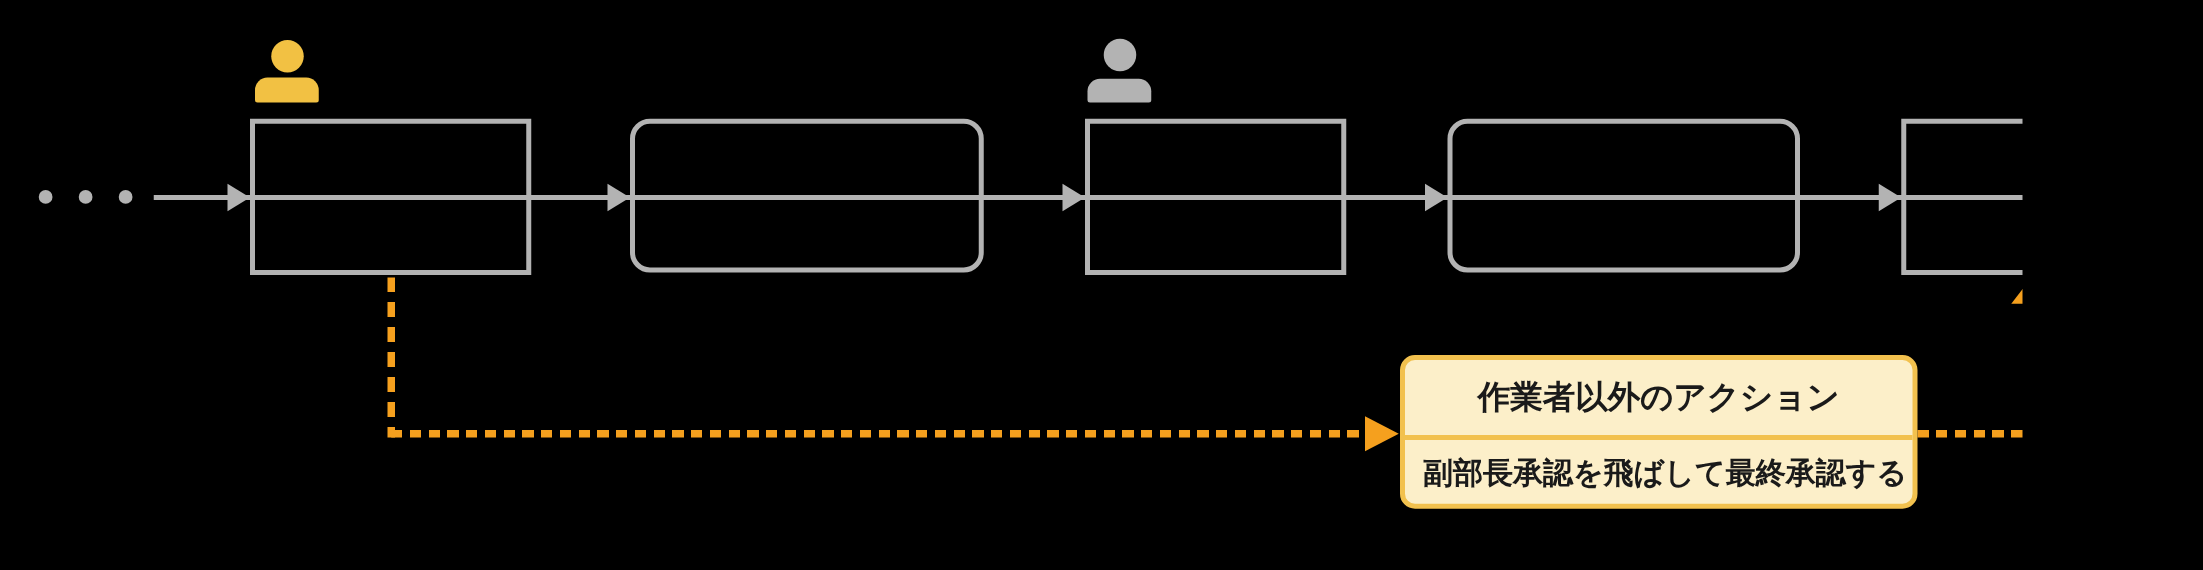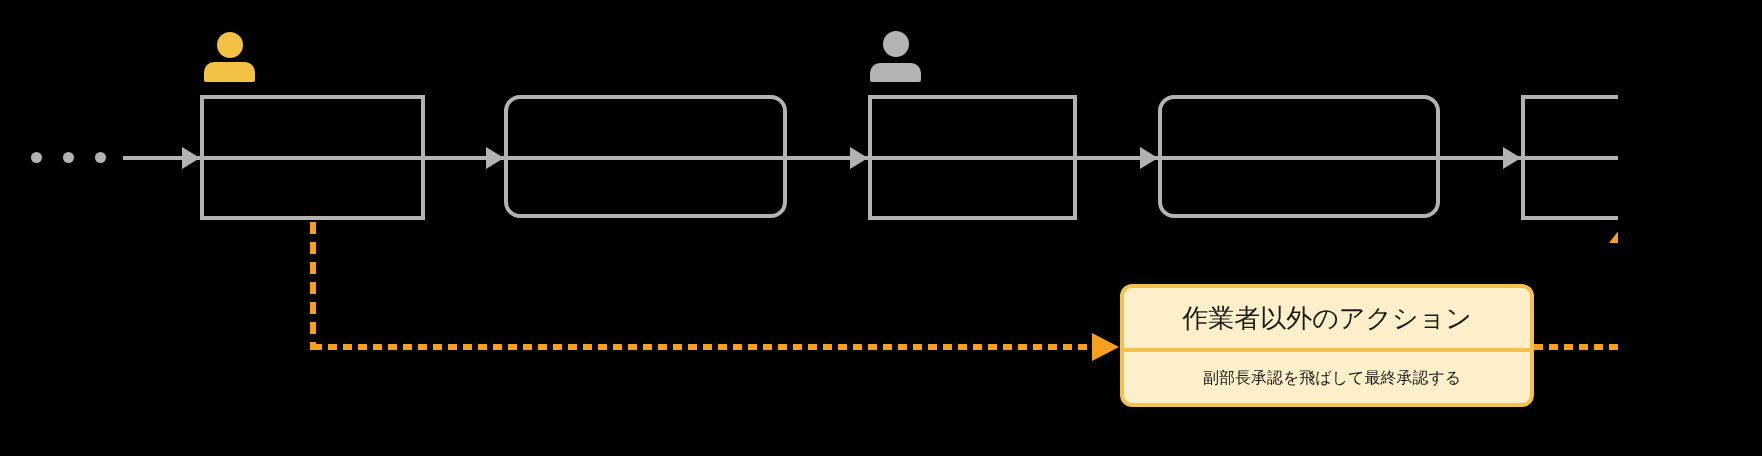--- a/index.html
+++ b/index.html
@@ -1,17 +1,17 @@
 <!DOCTYPE html>
 <html style="--canvas-bg: #000000; --flow-line: #B3B3B3; --node-border: #B3B3B3; --actor-yellow: #F2C143; --actor-gray: #B3B3B3; --skip-arrow: #F5A01E; --annotation-border: #F2C14E; --annotation-fill: #FCEFC9; --annotation-text: #1A1A1A;"><head>
 <meta charset="utf-8">
 <style>
   html,body { margin:0; padding:0; background:#000; }
   body { font-family:"DejaVu Sans","Liberation Sans",sans-serif; }
-  .stage { position:relative; width:1618px; height:456px; background:var(--canvas-bg,#000); overflow:hidden; }
+  .stage { position:relative; width:1618px; height:456px; background:var(--canvas-bg,#000); overflow:hidden;font-weight:bold; }
 
   
   .dot { position:absolute; width:11px; height:11px; border-radius:50%; background:var(--flow-line,#B3B3B3); top:152px; }
   .flow-line { position:absolute; height:4px; background:var(--flow-line,#B3B3B3); top:156px; }
   .arrowhead-r { position:absolute; width:0; height:0; top:147px;
     border-top:11px solid transparent; border-bottom:11px solid transparent;
     border-left:18px solid var(--flow-line,#B3B3B3); }
 
   
   .node { position:absolute; top:95px; box-sizing:border-box; border:4px solid var(--node-border,#B3B3B3); background:transparent; }
@@ -37,21 +37,21 @@
     border-bottom:22px solid var(--skip-arrow,#F5A01E); }
 
   
   .annotation { position:absolute; left:1120px; top:284px; width:414px; height:123px; box-sizing:border-box;
     background:var(--annotation-fill,#FCEFC9); border:4px solid var(--annotation-border,#F2C14E);
     border-radius:12px; display:flex; flex-direction:column; }
   .annotation-row { display:flex; align-items:center; justify-content:center;
     color:var(--annotation-text,#1A1A1A); line-height:1; white-space:nowrap; }
   .annotation-title-row { height:60px; font-size:26px; }
   .annotation-divider { height:0; border-top:4px solid var(--annotation-border,#F2C14E); }
-  .annotation-body-row { flex:1; font-size:16px;padding-left:10px; }
+  .annotation-body-row { flex:1; font-size:24px;padding-left:10px; }
 </style>
 </head>
 <body>
 
 <div class="stage">
 
   <div>
     <div class="dot" style="left:31px"></div>
     <div class="dot" style="left:63px"></div>
     <div class="dot" style="left:95px"></div>

